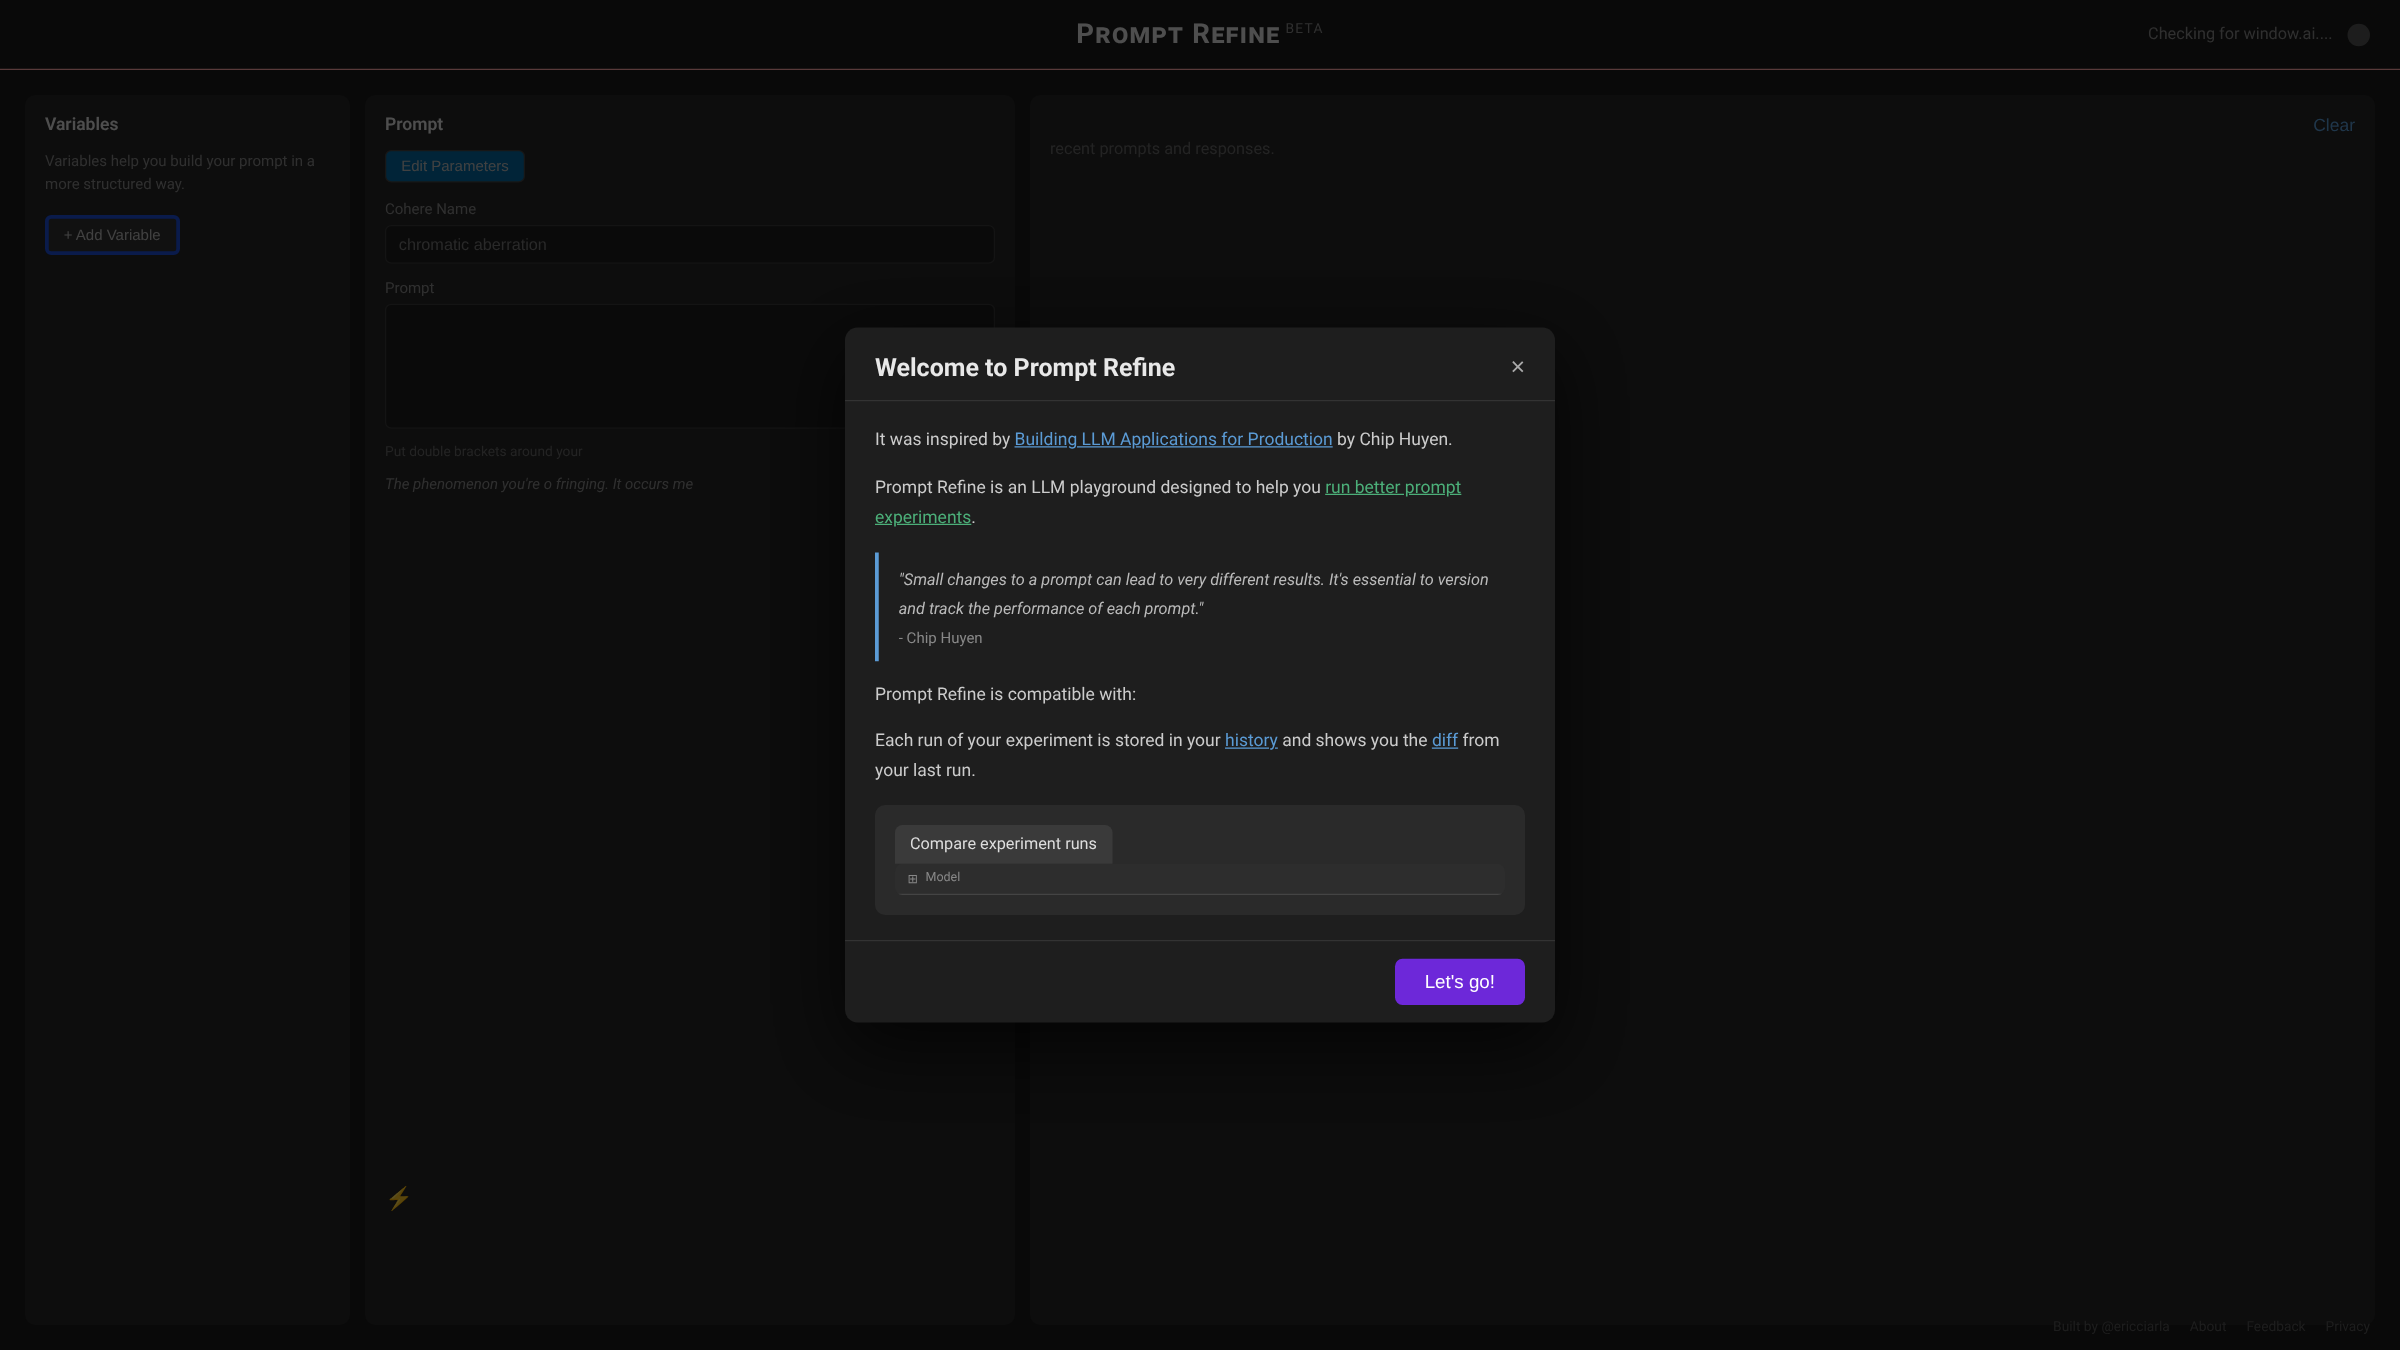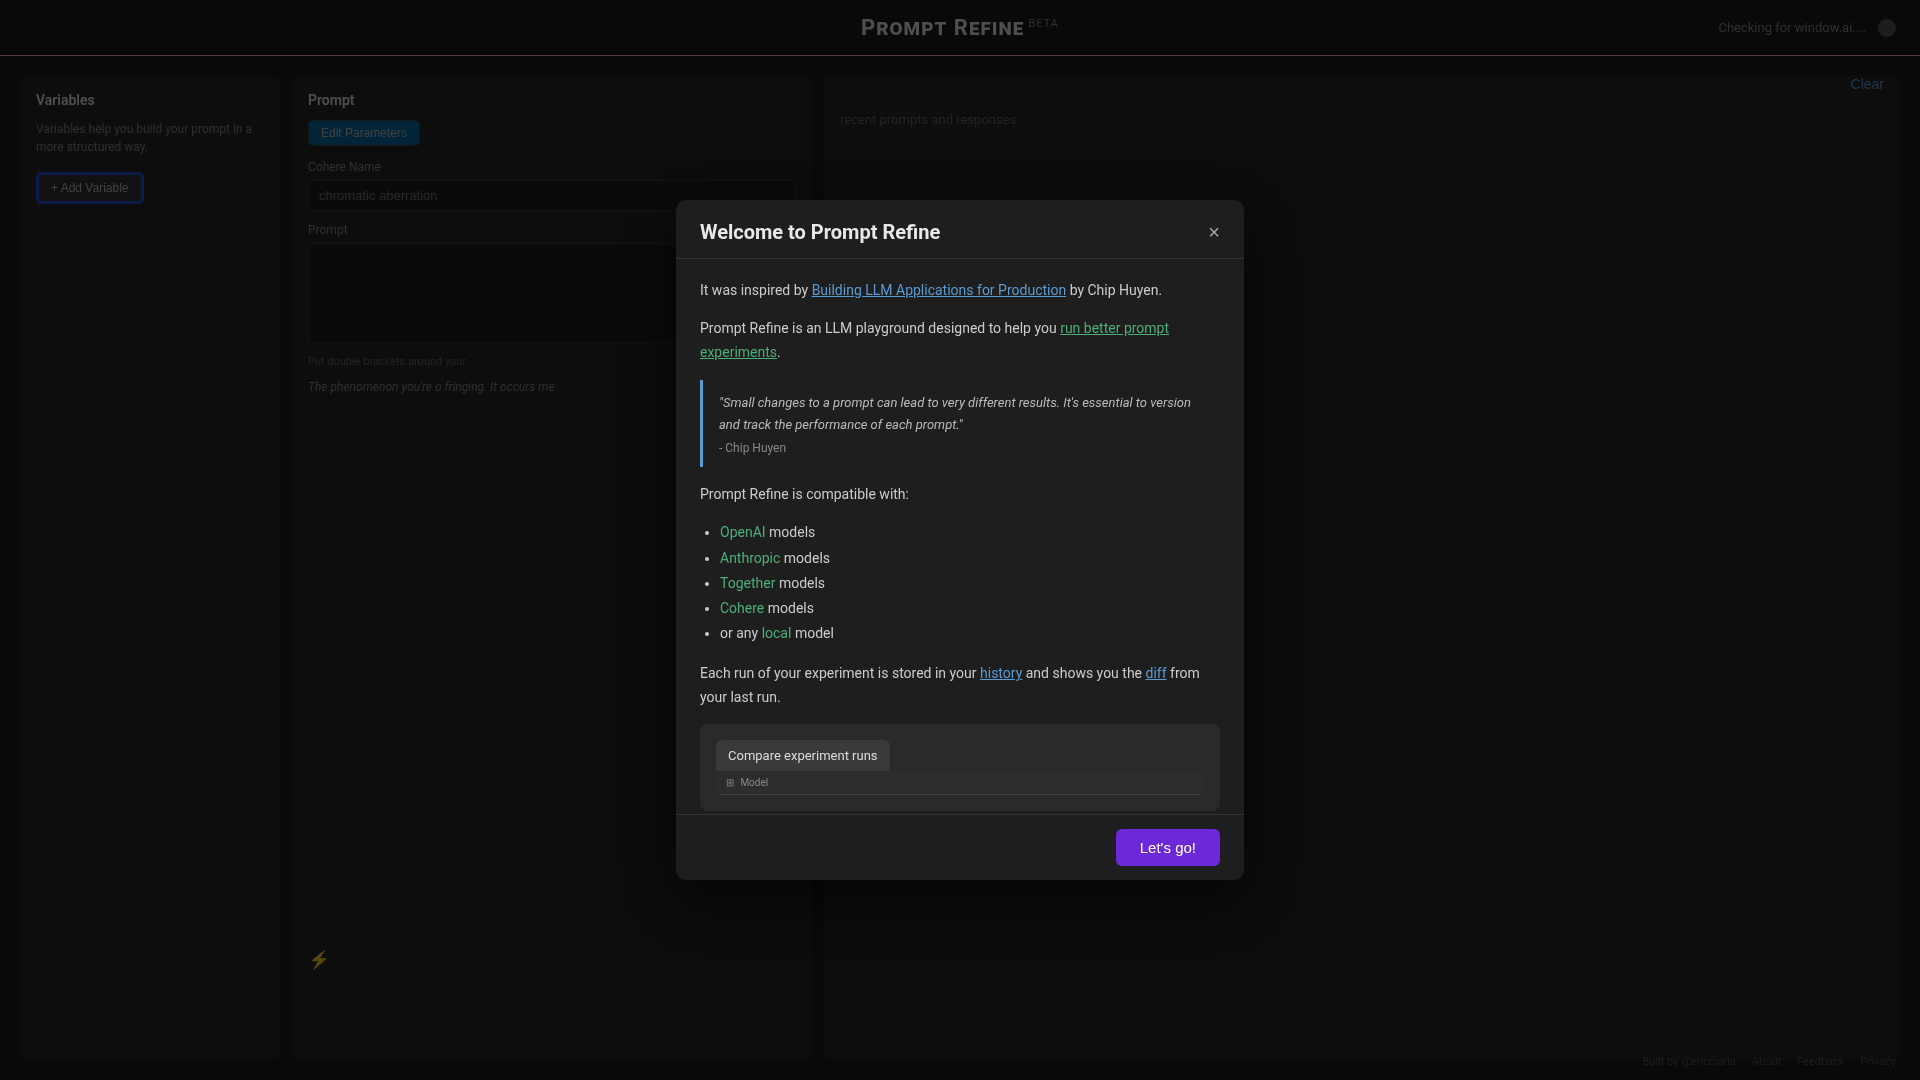--- a/index.html
+++ b/index.html
@@ -196,21 +196,21 @@
     .response-panel {
       flex: 1;
       background: #252525;
       border-radius: 8px;
       padding: 16px;
       position: relative;
     }
 
     .clear-btn {
       position: absolute;
-      top: 0;
+      top: 16px;
       right: 16px;
       background: transparent;
       border: none;
       color: #5b9bd5;
       font-size: 14px;
       cursor: pointer;
     }
 
     .response-hint {
       font-size: 13px;
@@ -464,27 +464,20 @@
         <span>Prompt Refine is an LLM playground designed to help you </span><a class="link-green">run better prompt experiments</a><span>.</span>
       </p>
 
       <div class="blockquote">
         <p>"Small changes to a prompt can lead to very different results. It's essential to version and track the performance of each prompt."</p>
         <div class="attribution">- Chip Huyen</div>
       </div>
 
       <p class="compatible-title">Prompt Refine is compatible with:</p>
 
-      <ul class="compatible-list">
-        <li><span class="highlight-openai">OpenAI</span> models</li>
-        <li><span class="highlight-anthropic">Anthropic</span> models</li>
-        <li><span class="highlight-together">Together</span> models</li>
-        <li><span class="highlight-cohere">Cohere</span> models</li>
-        <li>or any <span class="highlight-local">local</span> model</li>
-      </ul>
 
       <p>
         <span>Each run of your experiment is stored in your </span><a class="link-blue">history</a><span> and shows you the </span><a class="link-blue">diff</a><span> from your last run.</span>
       </p>
 
       <div class="experiment-img-container">
         <div style="position:relative;">
           <div class="compare-title-bar">
             <span>Compare experiment runs</span>
           </div>

